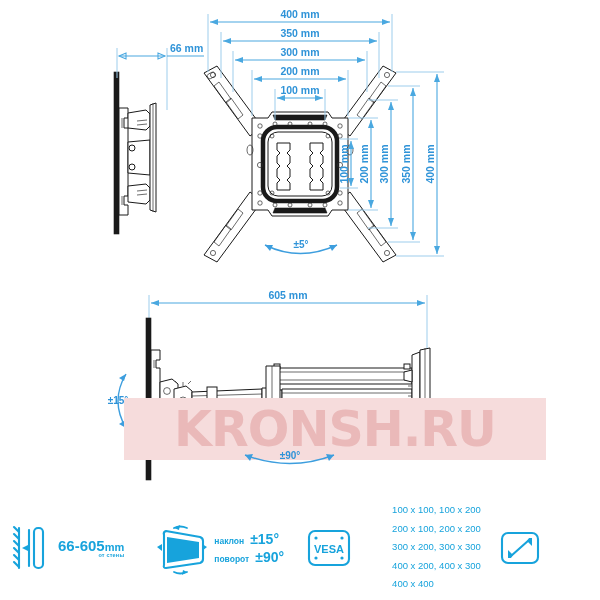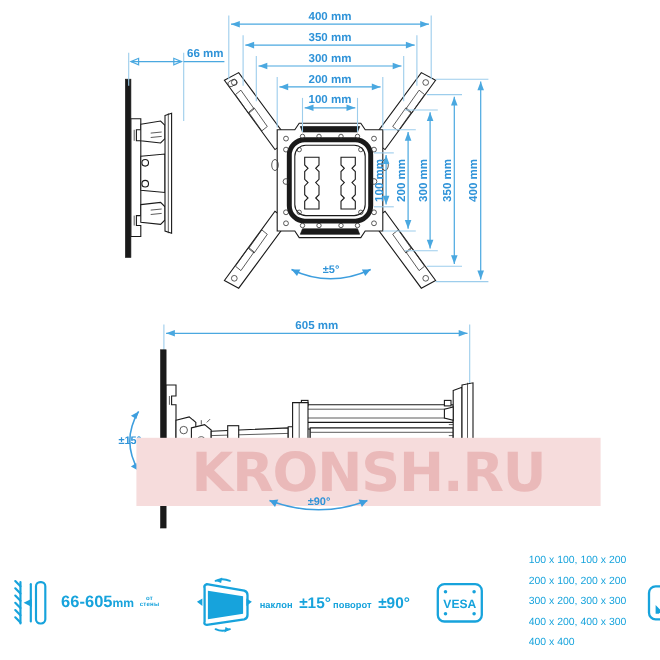--- a/index.html
+++ b/index.html
@@ -142,25 +142,26 @@
     font-family: "Liberation Sans", sans-serif;
     font-size: 5.5px;
     font-weight: bold;
     color: #17a3dc;
     letter-spacing: 0.2px;
     text-align: center;
     margin-top: -2px;
   }
   .stack {
     display: flex;
-    align-items: center;
+    flex-direction: column;
+    align-items: flex-end;
   }
   .tilt-lines {
     display: flex;
-    flex-direction: row;
+    flex-direction: column;
     gap: 2px;
     font-family: "Liberation Sans", sans-serif;
     color: #17a3dc;
   }
   .tilt-line {
     display: flex;
     align-items: baseline;
     gap: 6px;
     white-space: nowrap;
   }

